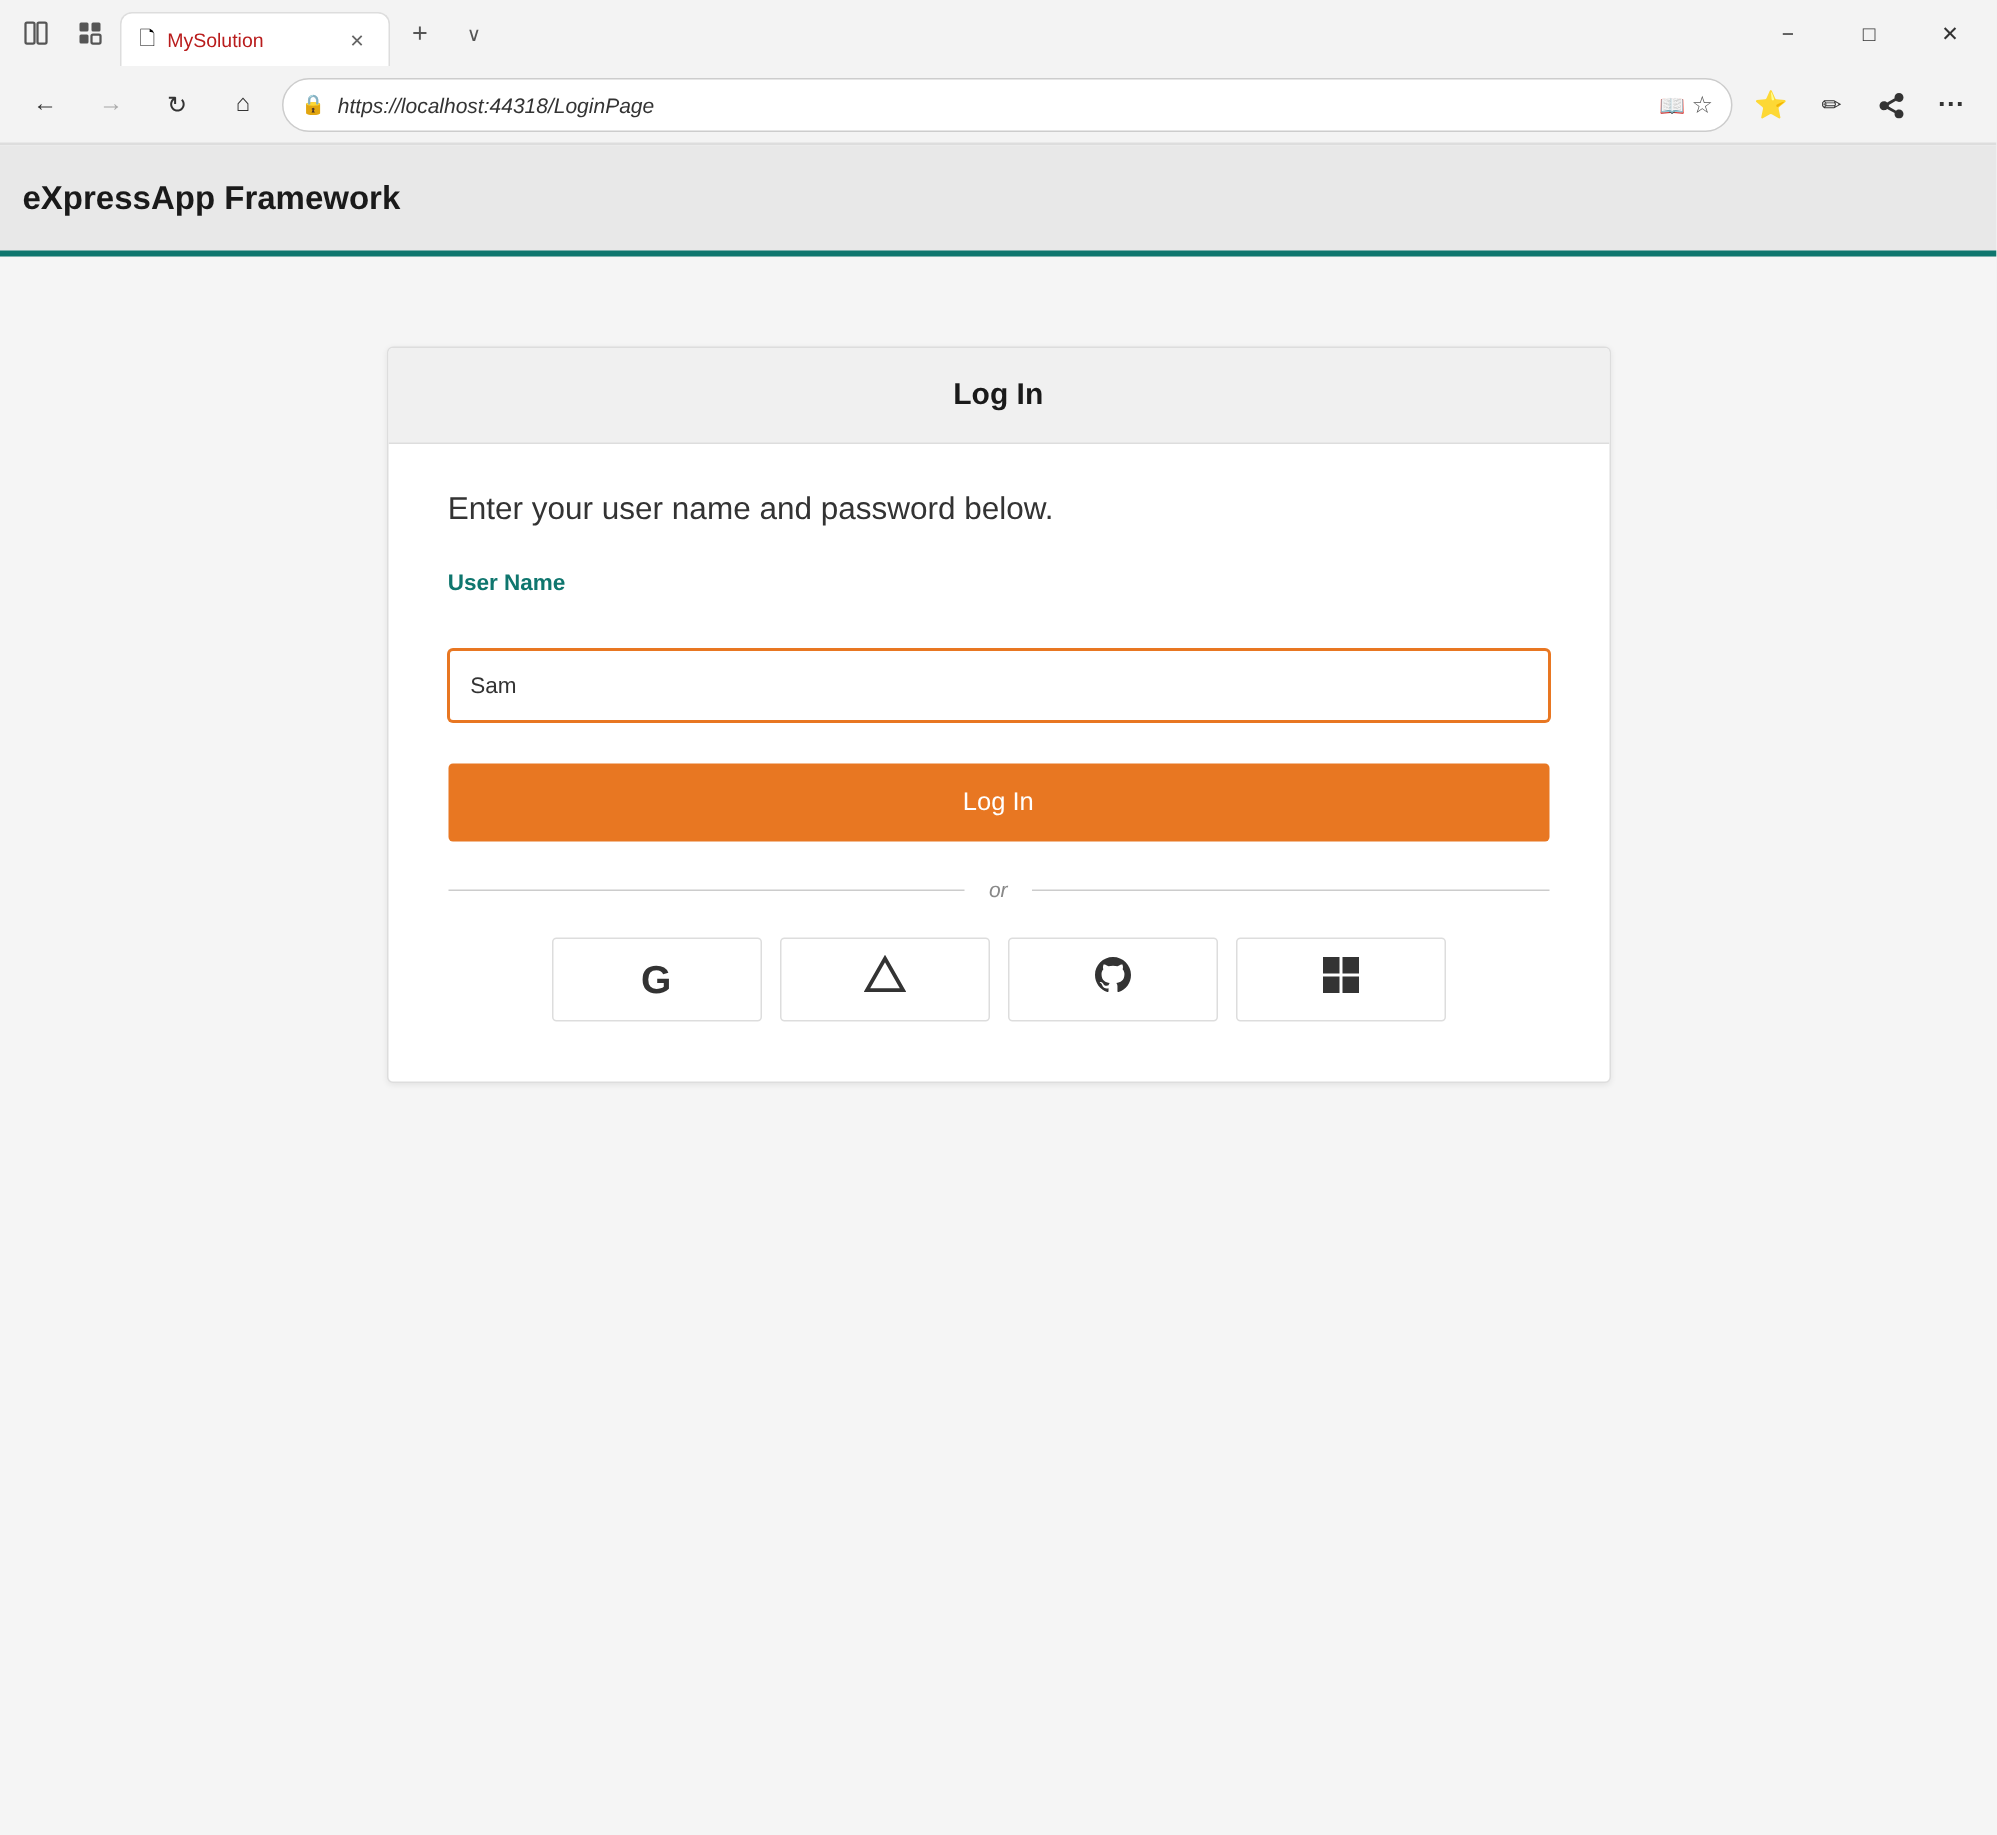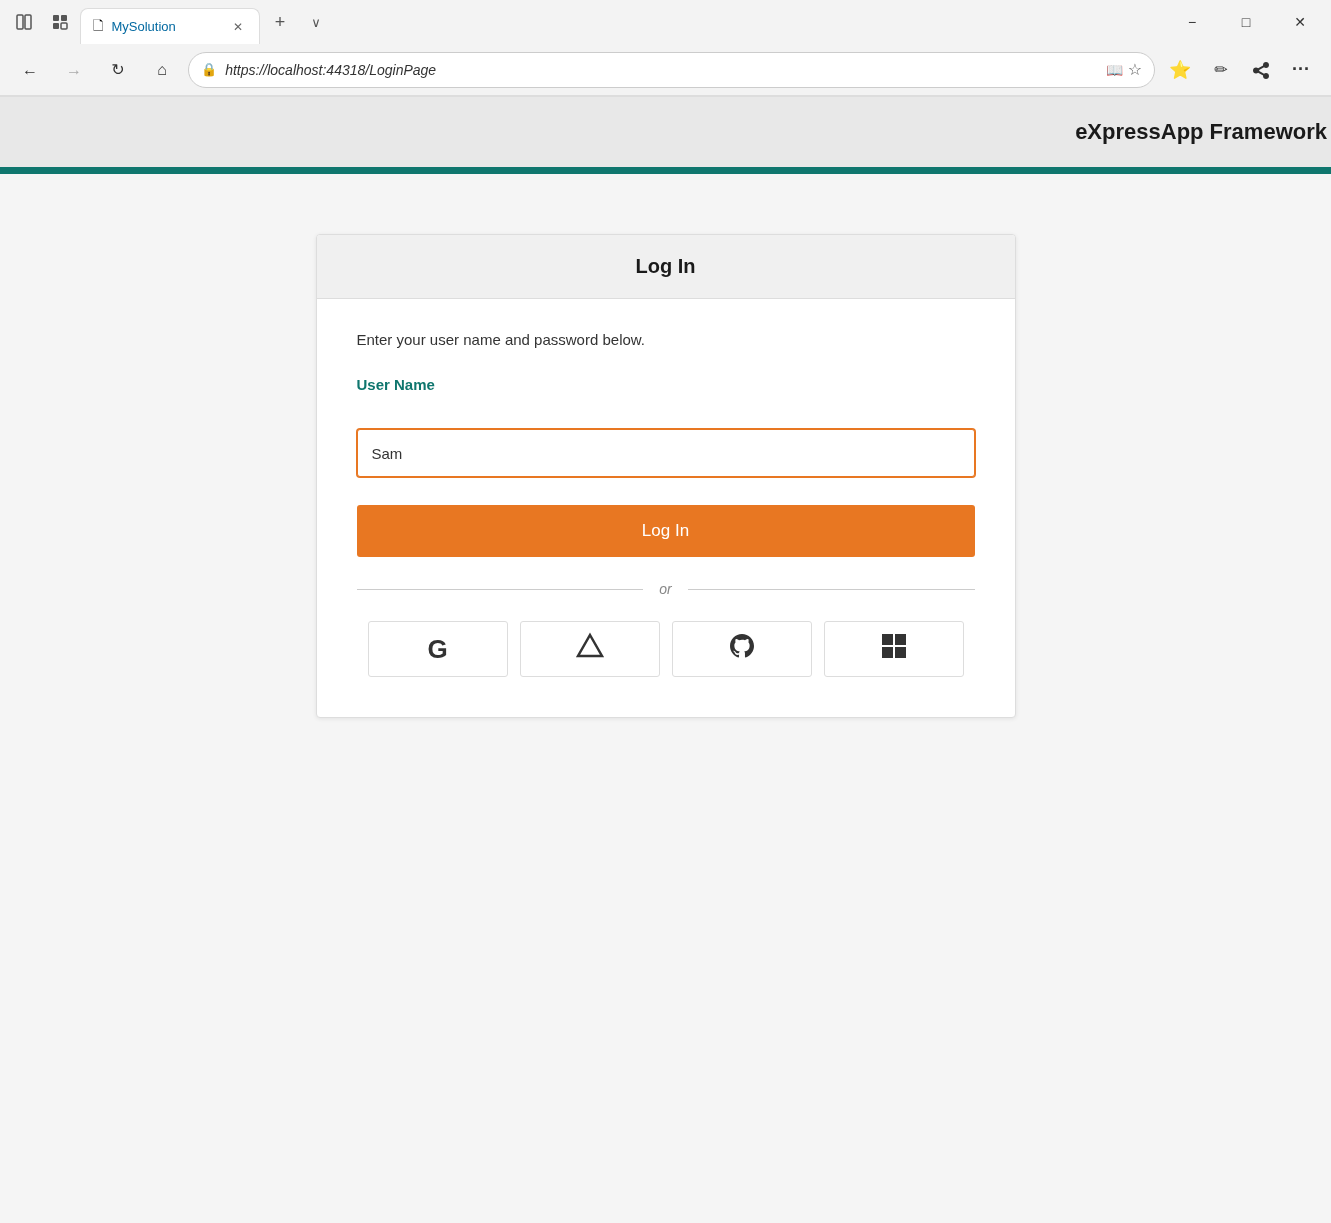--- a/index.html
+++ b/index.html
@@ -55,21 +55,21 @@
       padding: 0 12px;
       gap: 8px;
       min-width: 180px;
       border: 1px solid #ddd;
       border-bottom: none;
       margin-top: 8px;
     }
 
     .tab-label {
       font-size: 13px;
-      color: #0369a1;
+      color: #b91c1c;
       flex: 1;
     }
 
     .tab-close {
       width: 18px;
       height: 18px;
       border-radius: 50%;
       display: flex;
       align-items: center;
       justify-content: center;
@@ -191,34 +191,34 @@
       background: #f5f5f5;
       min-height: calc(1223px - 96px);
       display: flex;
       flex-direction: column;
       align-items: center;
     }
 
     .page-header {
       width: 100%;
       background: #e8e8e8;
-      text-align: right;
-      padding: 22px 4px;
-      border-bottom: 7px solid #0f766e;
+      text-align: left;
+      padding: 22px 15px;
+      border-bottom: 4px solid #0f766e;
     }
 
     .page-header-title {
       font-size: 22px;
       font-weight: bold;
       color: #1a1a1a;
     }
 
     .login-card-wrapper {
       margin-top: 60px;
-      width: 700px;
+      width: 816px;
     }
 
     .login-card {
       background: #fff;
       border: 1px solid #ddd;
       border-radius: 4px;
       overflow: hidden;
       box-shadow: 0 1px 4px rgba(0,0,0,0.08);
     }
 
@@ -233,21 +233,21 @@
       font-size: 20px;
       font-weight: bold;
       color: #1a1a1a;
     }
 
     .login-card-body {
       padding: 32px 40px 40px;
     }
 
     .login-instruction {
-      font-size: 15px;
+      font-size: 21px;
       color: #333;
       margin-bottom: 28px;
     }
 
     .form-group {
       margin-bottom: 20px;
     }
 
     .form-label {
       display: block;

